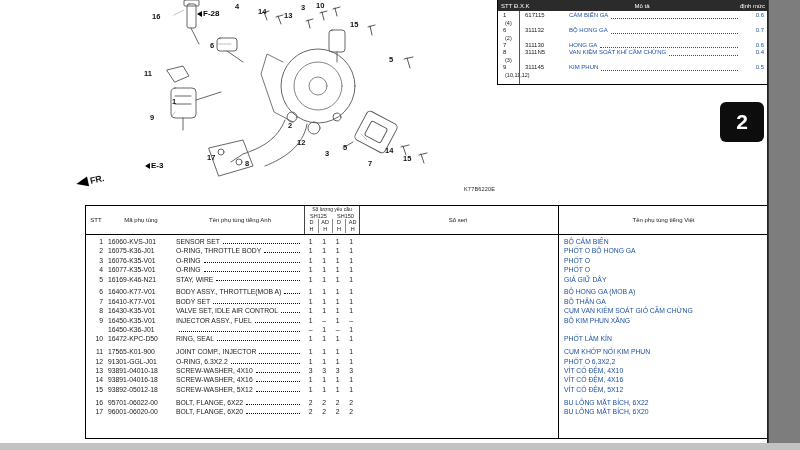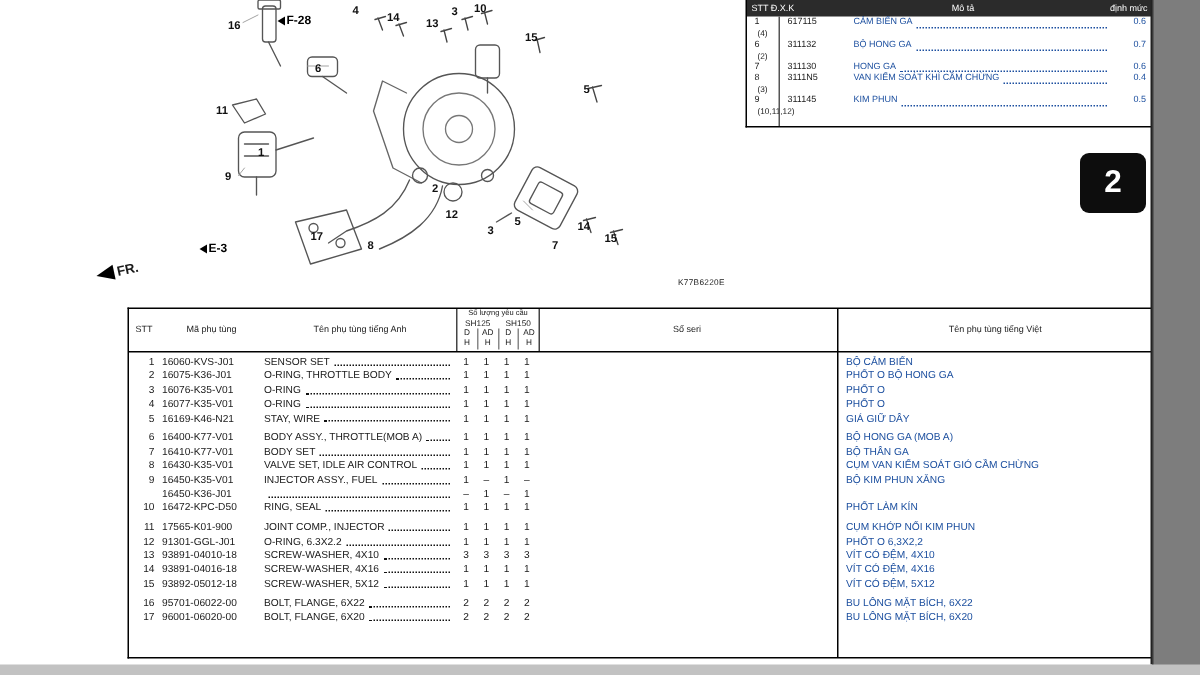--- a/index.html
+++ b/index.html
@@ -17,21 +17,21 @@
 
   
   .section-tab{
     position:absolute;left:720px;top:102px;width:44px;height:40px;
     background:#0d0d0d;color:#fff;border-radius:6px;
     display:flex;align-items:center;justify-content:center;
     font-size:21px;font-weight:bold;
   }
 
   
-  .diagram{position:absolute;left:4px;top:0;width:500px;height:205px;}
+  .diagram{position:absolute;left:16px;top:0;width:500px;height:205px;}
   .diagram svg{position:absolute;left:55px;top:0;}
   .callout-layer{position:absolute;left:0;top:0;width:800px;height:450px;pointer-events:none;}
   .callout{position:absolute;font-weight:700;font-size:7.5px;color:#111;}
   .ref-label{position:absolute;display:flex;align-items:center;font-weight:700;font-size:8px;color:#000;}
   .tri{display:inline-block;width:0;height:0;border-top:3px solid transparent;border-bottom:3px solid transparent;border-right:5px solid #000;margin-right:1px;}
   .fr-label{position:absolute;left:60px;top:176px;display:flex;align-items:center;font-weight:700;font-size:9px;transform:rotate(-12deg);}
   .fr-tri{width:0;height:0;border-top:5px solid transparent;border-bottom:5px solid transparent;border-right:12px solid #000;margin-right:2px;}
   .diagram-code{position:absolute;left:448px;top:186px;font-size:5.5px;color:#222;letter-spacing:.2px;}
 
   

